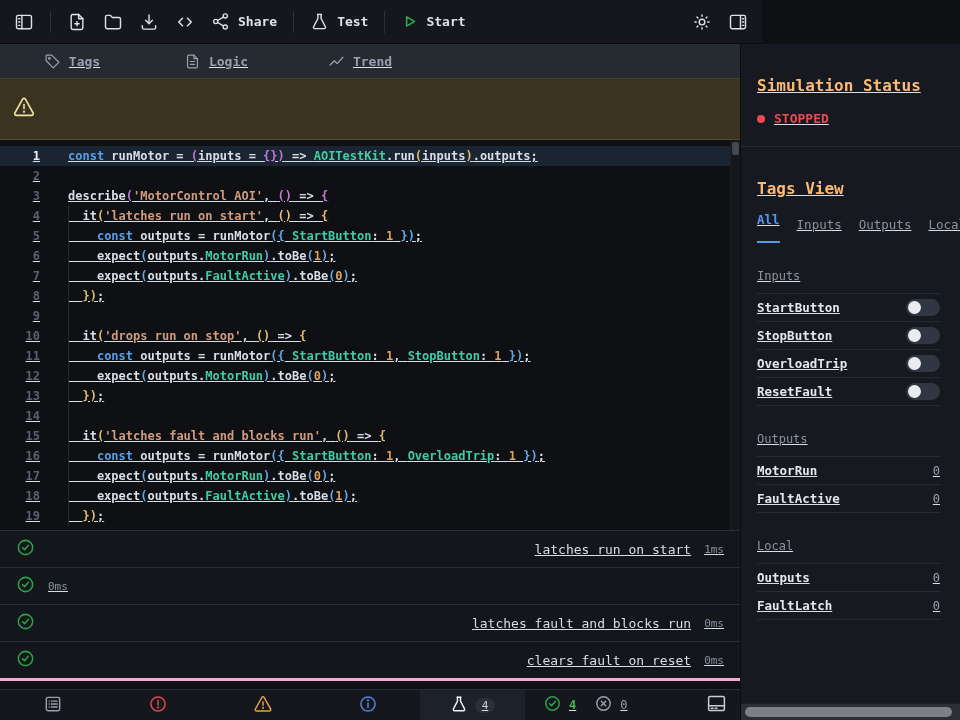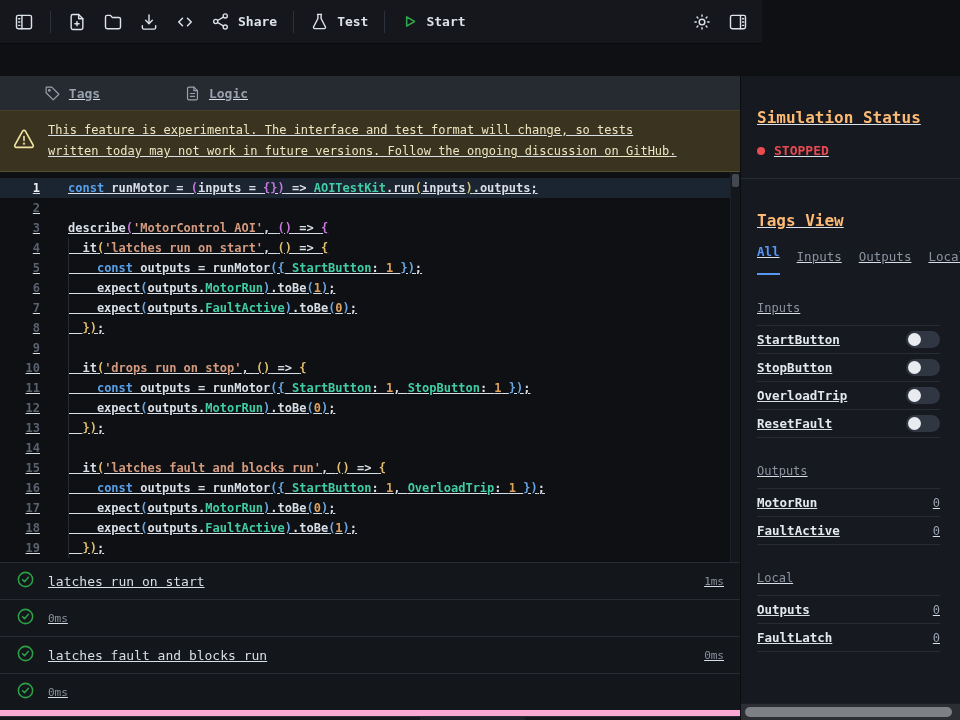--- a/index.html
+++ b/index.html
@@ -1,18 +1,18 @@
 <!DOCTYPE html>
 <html><head>
 <meta charset="utf-8">
 <style>
   * { margin:0; padding:0; box-sizing:border-box; }
   html,body { width:960px; height:720px; background:#0e1014; overflow:hidden; }
   body { font-family:"DejaVu Sans Mono", monospace; color:#d9dfe7; }
-  .app { width:762px; height:720px; display:flex; flex-direction:column; background:#0e1014;gap:32px; }
+  .app { width:762px; height:720px; display:flex; flex-direction:column; background:#0e1014; }
 
   
   .toolbar { height:44px; flex:0 0 44px; background:#15171d; display:flex; align-items:center;
              padding:0 14px; gap:16px; border-bottom:1px solid #0a0b0d; }
   .tb-btn { display:flex; align-items:center; gap:8px; background:none; border:none; color:#dde3ea;
             cursor:pointer; font-family:inherit; font-size:13px; font-weight:700; }
   .tb-btn svg { display:block; }
   .tb-sep { width:1px; height:22px; background:#2c323b; }
   .tb-spacer { flex:1; }
 
@@ -46,21 +46,21 @@
   .tok-num { color:#dfa25e; } .tok-prop { color:#41cda4; }
   .tok-b1 { color:#c678dd; } .tok-b2 { color:#e3bf6f; } .tok-b3 { color:#69a8e2; }
   .indent-guide { position:absolute; left:68px; top:66px; width:1px; height:320px; background:#262b33; }
   .vscroll { position:absolute; right:0; top:0; width:10px; height:100%; background:#14171c; border-left:1px solid #1d2127; }
   .vthumb { position:absolute; top:2px; left:1px; right:1px; height:13px; background:#424953; border-radius:2px; }
 
   
   .results { background:#13161b; }
   .result-row { height:37px; display:flex; align-items:center; gap:13px; padding:0 16px;
                 border-top:1px solid #272c35; cursor:pointer; }
-  .results { border-bottom:6px solid #f9a8d4; }
+  .results { border-bottom:3px solid #f9a8d4;text-align:right; }
   .result-name { font-size:13px; color:#d9dfe7; flex:1; }
   .result-time { font-size:11px; color:#8a92a0; }
 
   .filler { flex:1; background:#0e1014; }
 
   
   .statusbar { height:31px; flex:0 0 31px; background:#15171d; border-top:1px solid #272c35;
                display:flex; align-items:stretch; }
   .sb-cell { width:105px; display:flex; align-items:center; justify-content:center; gap:7px;
              background:none; border:none; cursor:pointer; font-family:inherit; }
@@ -220,29 +220,36 @@
           <span>
               <svg width="17" height="17" viewBox="0 0 24 24" fill="none" stroke="currentColor" stroke-width="1.7" stroke-linecap="round" stroke-linejoin="round">
                 <path d="M14 3H7a2 2 0 0 0-2 2v14a2 2 0 0 0 2 2h10a2 2 0 0 0 2-2V8z"></path>
                 <path d="M14 3v5h5"></path>
                 <line x1="9" y1="12" x2="15" y2="12"></line>
                 <line x1="9" y1="16" x2="15" y2="16"></line>
               </svg>
             </span>
           <span>Logic</span>
         </button>
+        <button class="tab">
+          <span>
+              <svg width="17" height="17" viewBox="0 0 24 24" fill="none" stroke="currentColor" stroke-width="1.8" stroke-linecap="round" stroke-linejoin="round">
+                <path d="M3 17l6-6 4 4 8-9"></path>
+              </svg>
+            </span>
+          <span>Trend</span>
+        </button>
       </nav>
 
       <div class="warning">
         <span><svg width="24" height="24" viewBox="0 0 24 24" fill="none" stroke="#f1e2a2" stroke-width="1.6" stroke-linecap="round" stroke-linejoin="round">
               <path d="M10.6 4.2 2.9 18a1.6 1.6 0 0 0 1.4 2.4h15.4a1.6 1.6 0 0 0 1.4-2.4L13.4 4.2a1.6 1.6 0 0 0-2.8 0z"></path>
               <line x1="12" y1="9.5" x2="12" y2="13.5"></line>
               <circle cx="12" cy="16.6" r="0.4" fill="#f1e2a2"></circle>
             </svg></span>
-        <p class="w-text"><span>This feature is experimental. The interface and test format will change, so tests</span><br><span>written today may not work in future versions. Follow the ongoing discussion </span><a>on GitHub</a><span>.</span></p>
       </div>
 
       <div class="editor">
         <div id="code-lines">
             <div class="code-line active"><span class="ln">1</span><span class="code-text"><span class="tok-kw">const</span><span class="tok-pl"> runMotor = </span><span class="tok-b1">(</span><span class="tok-pl">inputs = </span><span class="tok-b1">{})</span><span class="tok-pl"> =&gt; </span><span class="tok-prop">AOITestKit</span><span class="tok-pl">.run</span><span class="tok-b2">(</span><span class="tok-pl">inputs</span><span class="tok-b2">)</span><span class="tok-pl">.outputs;</span></span></div>
             <div class="code-line"><span class="ln">2</span><span class="code-text"></span></div>
             <div class="code-line"><span class="ln">3</span><span class="code-text"><span class="tok-pl">describe</span><span class="tok-b1">(</span><span class="tok-str">'MotorControl AOI'</span><span class="tok-pl">, </span><span class="tok-b1">()</span><span class="tok-pl"> =&gt; </span><span class="tok-b1">{</span></span></div>
             <div class="code-line"><span class="ln">4</span><span class="code-text"><span class="tok-pl">  it</span><span class="tok-b2">(</span><span class="tok-str">'latches run on start'</span><span class="tok-pl">, </span><span class="tok-b2">()</span><span class="tok-pl"> =&gt; </span><span class="tok-b2">{</span></span></div>
             <div class="code-line"><span class="ln">5</span><span class="code-text"><span class="tok-pl">    </span><span class="tok-kw">const</span><span class="tok-pl"> outputs = runMotor</span><span class="tok-b3">({</span><span class="tok-pl"> </span><span class="tok-prop">StartButton</span><span class="tok-pl">: </span><span class="tok-num">1</span><span class="tok-pl"> </span><span class="tok-b3">})</span><span class="tok-pl">;</span></span></div>
             <div class="code-line"><span class="ln">6</span><span class="code-text"><span class="tok-pl">    expect</span><span class="tok-b3">(</span><span class="tok-pl">outputs.</span><span class="tok-prop">MotorRun</span><span class="tok-b3">)</span><span class="tok-pl">.toBe</span><span class="tok-b3">(</span><span class="tok-num">1</span><span class="tok-b3">)</span><span class="tok-pl">;</span></span></div>
@@ -288,20 +295,21 @@
                 <path d="m8.3 12.2 2.5 2.5 4.9-5.4"></path>
               </svg></span>
             <span class="result-name">latches fault and blocks run</span>
             <span class="result-time">0ms</span>
           </div>
           <div class="result-row">
             <span><svg width="19" height="19" viewBox="0 0 24 24" fill="none" stroke="#2ea148" stroke-width="1.9" stroke-linecap="round" stroke-linejoin="round">
                 <circle cx="12" cy="12" r="9"></circle>
                 <path d="m8.3 12.2 2.5 2.5 4.9-5.4"></path>
               </svg></span>
+            <span class="result-name">clears fault on reset</span>
             <span class="result-time">0ms</span>
           </div>
         </div>
 
       <div class="filler"></div>
 
       <footer class="statusbar">
         <button class="sb-cell">
           <span><svg width="20" height="20" viewBox="0 0 24 24" fill="none" stroke="#98a1ae" stroke-width="1.7" stroke-linecap="round" stroke-linejoin="round">
                 <rect x="4" y="4" width="16" height="16" rx="2"></rect>

